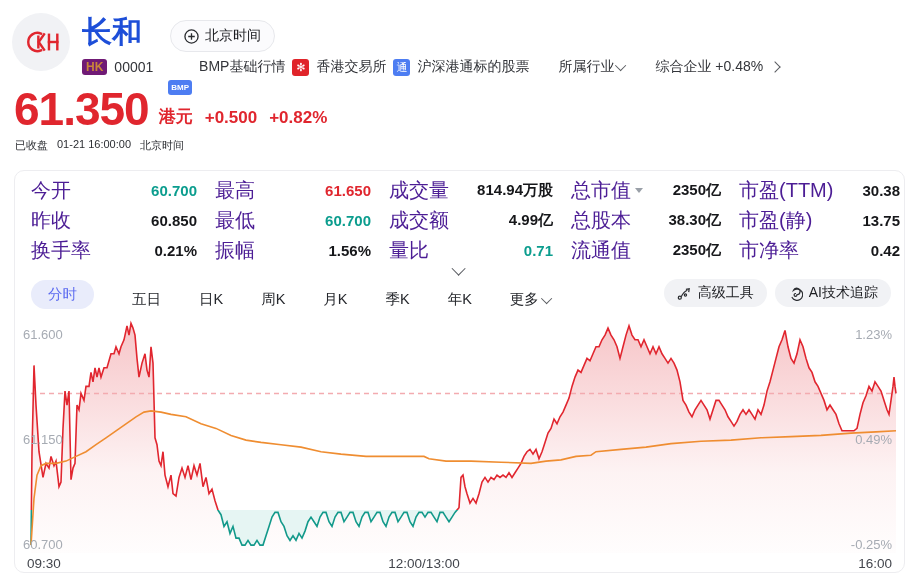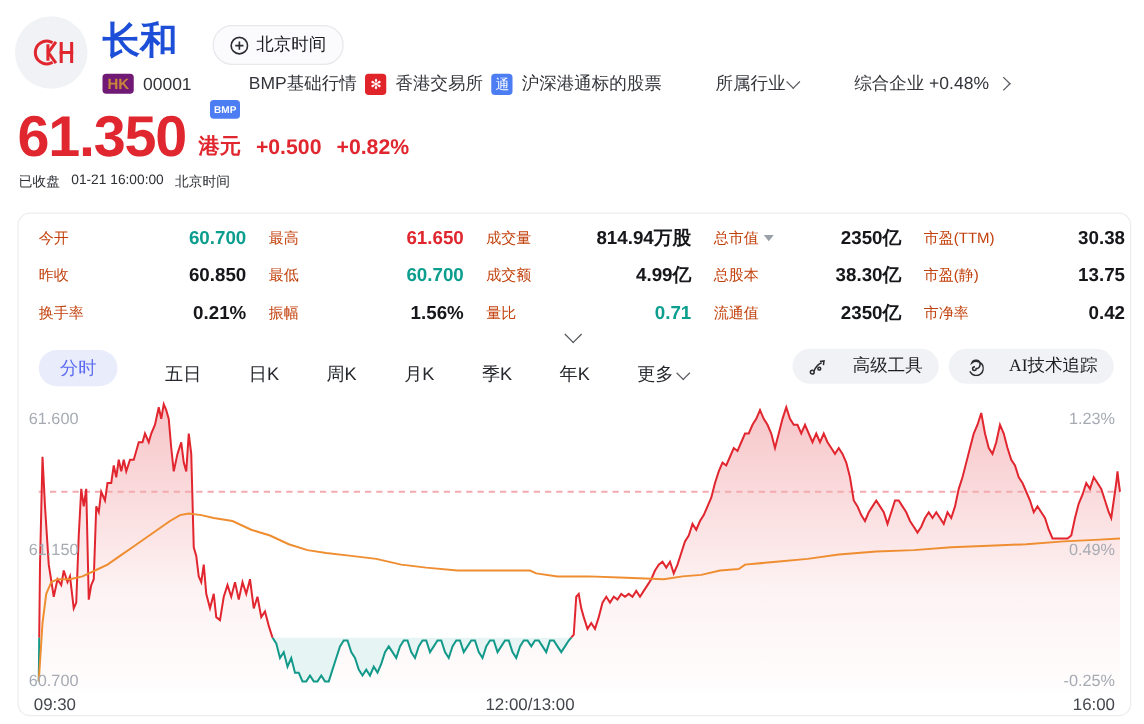--- a/index.html
+++ b/index.html
@@ -9,51 +9,51 @@
   .logo{position:absolute;left:12px;top:13px;width:58px;height:58px;border-radius:50%;background:#f1f2f5;display:flex;align-items:center;justify-content:center;}
   .title{position:absolute;left:82px;top:12px;font-size:30px;font-weight:700;color:#1d4ed8;}
   .add-btn{position:absolute;left:170px;top:20px;height:30px;padding:0 13px;border:1px solid #e7e8ec;border-radius:16px;background:#fbfbfd;display:flex;align-items:center;gap:6px;font-size:14px;color:#1a1b1f;cursor:pointer;}
   .badges{position:absolute;left:82px;top:57px;height:20px;display:flex;align-items:center;gap:7px;font-size:14px;color:#33353a;white-space:nowrap;}
   .b-tag{display:inline-flex;align-items:center;justify-content:center;border-radius:3px;font-weight:700;}
   .b-hk{background:#701a75;color:#c9853a;font-size:12px;padding:1px 4px;}
   .b-code{font-size:14px;color:#33353a;font-weight:400;margin-right:8px;}
   .b-bmp{background:#4d7df2;color:#fff;font-size:8px;padding:3px 3px;margin-top:40px;}
   .b-flag{background:#e0242a;color:#fff;width:17px;height:17px;font-size:11px;}
   .b-tong{background:#4d7df2;color:#fff;width:17px;height:17px;font-size:11px;font-weight:400;}
-  .hdr-right{display:flex;align-items:center;gap:4px;margin-left:36px;cursor:pointer;}
+  .hdr-right{display:flex;align-items:center;gap:4px;margin-left:22px;cursor:pointer;}
   .chev{display:inline-block;width:7px;height:7px;border-left:1.5px solid #5a5c61;border-bottom:1.5px solid #5a5c61;}
   .chev-down{transform:rotate(-45deg) translateY(-2px);}
   .chev-right{transform:rotate(-135deg);margin-left:4px;}
   
   .price-row{position:absolute;left:14px;top:86px;display:flex;align-items:flex-end;gap:12px;color:#e0262e;}
   .price-big{font-size:46px;font-weight:700;line-height:1;letter-spacing:-1px;}
   .price-sub{font-size:17px;font-weight:700;padding-bottom:4px;}
   .price-cur{font-size:17px;font-weight:700;padding-bottom:4px;margin-left:-2px;}
   .status-row{position:absolute;left:15px;top:138px;font-size:11px;color:#2c2e33;display:flex;gap:9px;}
   
   .card{position:absolute;left:14px;top:170px;width:891px;height:403px;border:1px solid #ededf0;border-radius:10px;box-sizing:border-box;}
   
   .stats{position:absolute;left:0;top:4px;width:100%;display:grid;grid-template-columns:174px 174px 182px 168px 179px;padding-left:16px;box-sizing:border-box;}
   .stat-col{display:flex;flex-direction:column;}
   .stat-cell{height:30px;display:flex;align-items:center;justify-content:space-between;padding:0 8px 0 10px;}
   .stat-col:first-child .stat-cell{padding-left:0;}
-  .stat-label{font-size:12px;color:#c2410c;display:flex;align-items:center;gap:4px;text-align:right;}
+  .stat-label{font-size:20px;color:#4c1d95;display:flex;align-items:center;gap:4px;text-align:right;}
   .stat-value{font-size:15px;font-weight:700;color:#16171a;}
   .stat-value.green{color:#0b9d8e;}
   .stat-value.red{color:#e0262e;}
   .tri-down{width:0;height:0;border-left:4px solid transparent;border-right:4px solid transparent;border-top:5px solid #9aa0a8;}
   .collapse{position:absolute;left:50%;top:88px;transform:translateX(-50%);padding:2px 10px;cursor:pointer;}
   .collapse .chev{width:9px;height:9px;border-color:#55585e;}
   
   .tabs{position:absolute;left:16px;top:108px;height:30px;display:flex;align-items:flex-end;gap:38px;font-size:14.5px;color:#26282d;}
   .tab{cursor:pointer;white-space:nowrap;}
   .tab.active{background:#e9ecfb;color:#5b6af0;border-radius:15px;padding:5px 17px;font-weight:400;}
   .tab-more{display:flex;align-items:center;gap:5px;cursor:pointer;}
   .tools{position:absolute;right:13px;top:108px;display:flex;gap:8px;}
-  .tool-btn{height:28px;padding:0 13px;border-radius:15px;background:#f1f2f5;display:flex;align-items:center;gap:20px;font-size:14px;color:#1d1e22;cursor:pointer;font-family:Liberation Serif, serif;}
+  .tool-btn{height:28px;padding:0 13px;border-radius:15px;background:#f1f2f5;display:flex;align-items:center;gap:6px;font-size:14px;color:#1d1e22;cursor:pointer;}
   
   .chart{position:absolute;left:0;top:145px;width:889px;height:256px;}
   .chart svg{position:absolute;left:0;top:0;}
   .ylab{position:absolute;font-size:13px;color:#a6abb3;}
   .ylab.right{right:12px;text-align:right;}
   .ylab.left{left:8px;}
   .xlab{position:absolute;top:240px;font-size:13.5px;color:#43464d;}
 </style>
 </head>
 <body>

